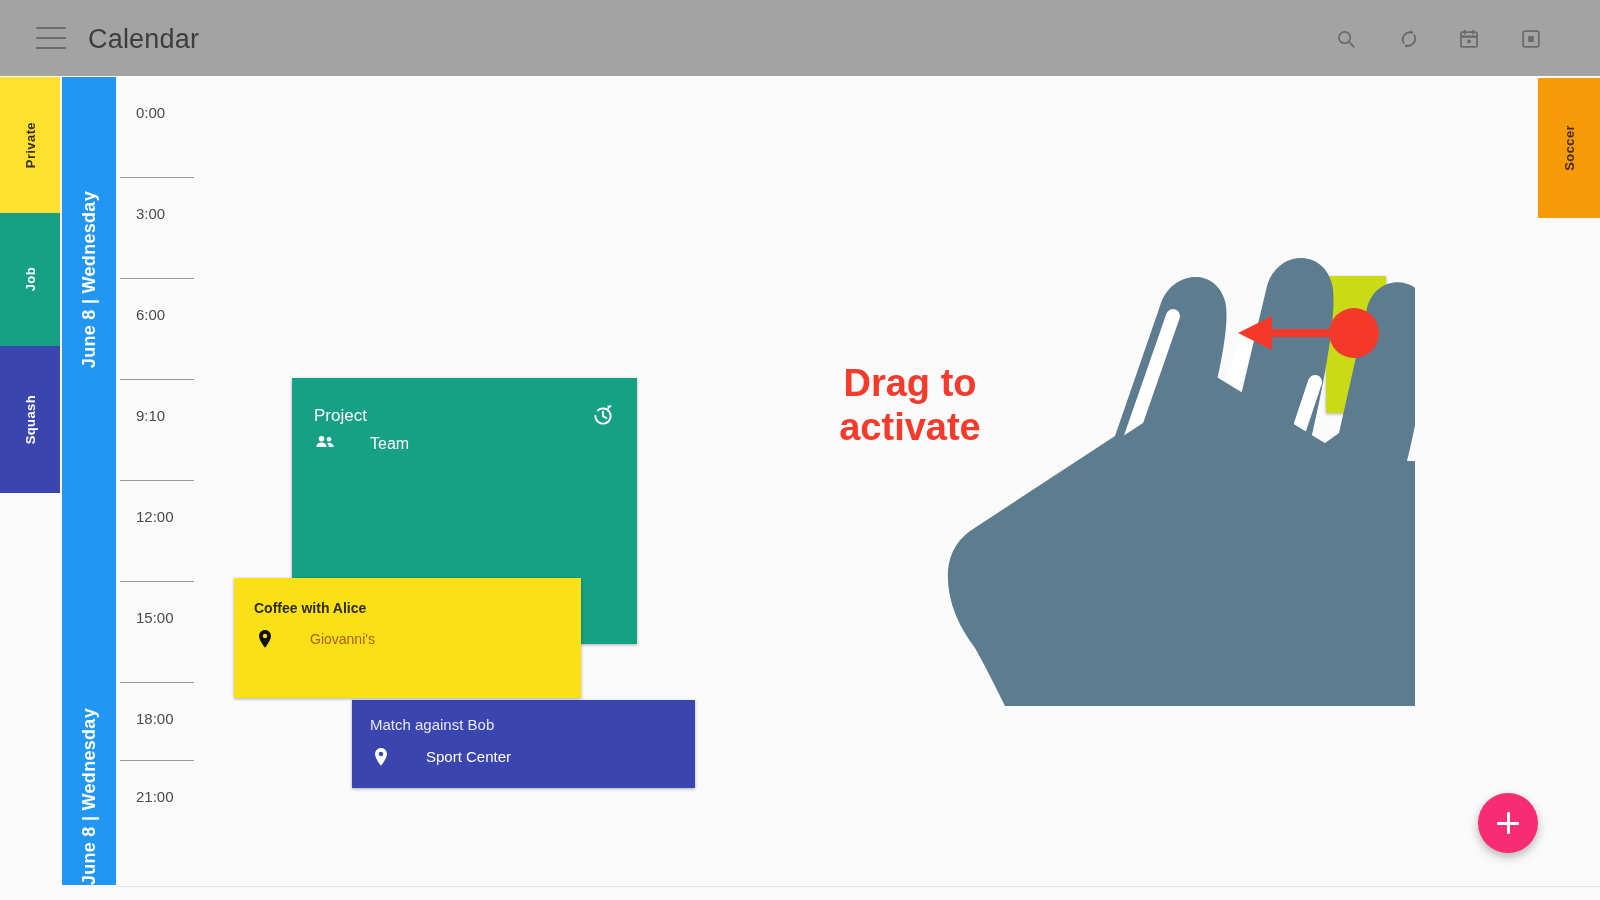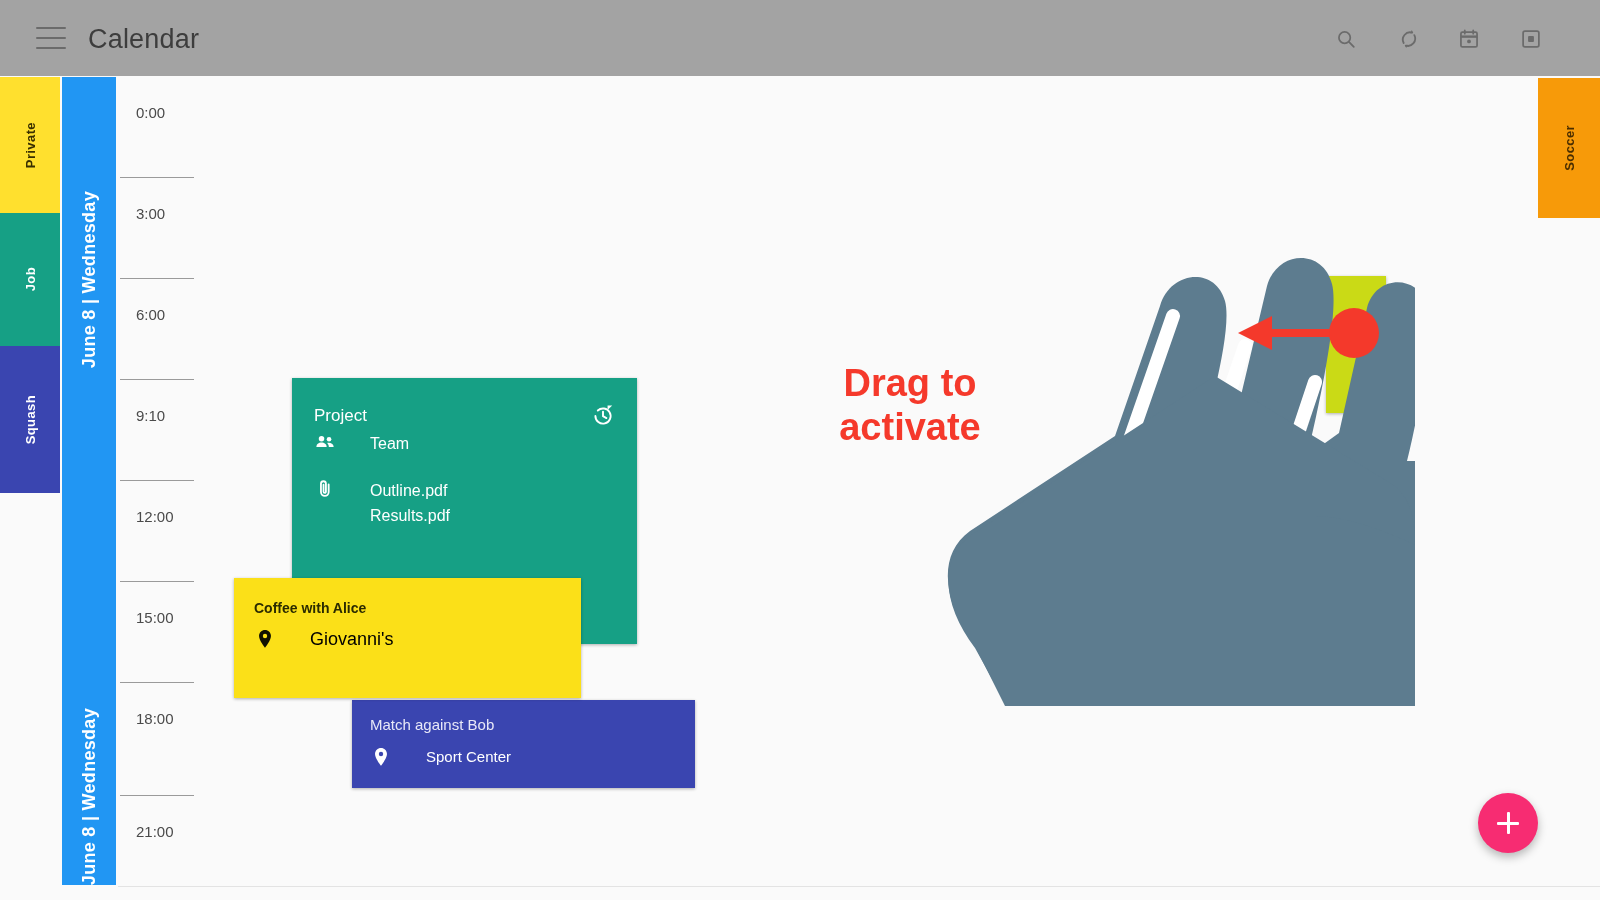--- a/index.html
+++ b/index.html
@@ -124,21 +124,21 @@
   #ev-project .ev-title { left: 22px; top: 28px; color: #ffffff; }
   #ev-project .ev-row-team { left: 22px; top: 53px; }
   #ev-project .ev-row-team .ev-text { color: #ffffff; padding-left: 22px;}
   #ev-project .ev-row-files { left: 22px; top: 100px; }
   #ev-project .ev-row-files .ev-text { color: #ffffff; padding-left: 22px;}
   #ev-project-history { position: absolute; right: 22px; top: 26px; width: 24px; height: 24px; cursor: pointer; }
 
   #ev-coffee { left: 234px; top: 578px; width: 347px; height: 120px; background: #fbe018; z-index: 14; }
   #ev-coffee .ev-title { left: 20px; top: 22px; color: #2b2b00; font-size: 14px; font-weight: 700; }
   #ev-coffee .ev-row-loc { left: 20px; top: 50px; }
-  #ev-coffee .ev-row-loc .ev-text { color: #000000; font-size: 18px; padding-left: 22px; line-height: 22px; }
+  #ev-coffee .ev-row-loc .ev-text { color: #a16207; font-size: 14px; padding-left: 22px; line-height: 22px; }
 
   #ev-match { left: 352px; top: 700px; width: 343px; height: 88px; background: #3a45b0; z-index: 13; }
   #ev-match .ev-title { left: 18px; top: 16px; color: #e8e8f8; font-size: 15px; }
   #ev-match .ev-row-loc { left: 18px; top: 46px; }
   #ev-match .ev-row-loc .ev-text { color: #ffffff; font-size: 15px; padding-left: 22px; line-height: 22px; }
 
   
   #cat-soccer {
     position: absolute; right: 0; top: 78px; width: 62px; height: 140px;
     background: #f79a09; display: flex; align-items: center; justify-content: center;
@@ -267,21 +267,21 @@
       <div class="tlabel">12:00</div>
     </div>
     <div class="slot" style="top:505px">
       <div class="hline"></div>
       <div class="tlabel">15:00</div>
     </div>
     <div class="slot" style="top:606px">
       <div class="hline"></div>
       <div class="tlabel">18:00</div>
     </div>
-    <div class="slot" style="top:719px">
+    <div class="slot" style="top:684px">
       <div class="hline"></div>
       <div class="tlabel">21:00</div>
     </div>
   </div>
   <div id="bottom-rule"></div>
 
   <div id="ev-hidden" class="event"></div>
 
   <div id="cat-soccer">
     <span class="vtext">Soccer</span>
@@ -301,27 +301,20 @@
     <div class="ev-row ev-row-team">
       <svg class="ev-ico" viewBox="0 0 24 24" fill="#ffffff">
         <circle cx="8.2" cy="8.4" r="3.0"></circle>
         <circle cx="16.4" cy="9.0" r="2.5"></circle>
         <path d="M2.6 17.4c0-3.1 2.5-4.8 5.6-4.8s5.6 1.7 5.6 4.8z"></path>
         <path d="M14.3 13.0c2.9-0.4 7.1 0.6 7.1 4.4h-5.2c0-1.8-0.8-3.3-1.9-4.4z"></path>
       </svg>
       <span class="ev-text">Team</span>
     </div>
 
-    <div class="ev-row ev-row-files">
-      <svg class="ev-ico" viewBox="0 0 24 24" fill="none" stroke="#ffffff" stroke-width="2">
-        <path d="M16.0 7.0 v8.3 a4.2 4.2 0 0 1 -8.4 0 V6.2 a2.7 2.7 0 0 1 5.4 0 v8.8 a1.3 1.3 0 0 1 -2.6 0 V7.4" stroke-linecap="round" stroke-linejoin="round"></path>
-      </svg>
-      <span class="ev-text">Outline.pdf
-Results.pdf</span>
-    </div>
   </div>
 
   <div class="event" id="ev-coffee">
     <div class="ev-title">Coffee with Alice</div>
     <div class="ev-row ev-row-loc">
       <svg class="ev-ico" viewBox="0 0 24 24" fill="#111100">
         <path d="M12 2.2c-3.6 0-6.5 2.9-6.5 6.5 0 4.9 6.5 12.8 6.5 12.8s6.5-7.9 6.5-12.8c0-3.6-2.9-6.5-6.5-6.5z"></path>
         <circle cx="12" cy="8.7" r="2.4" fill="#fbe018"></circle>
       </svg>
       <span class="ev-text">Giovanni's</span>

